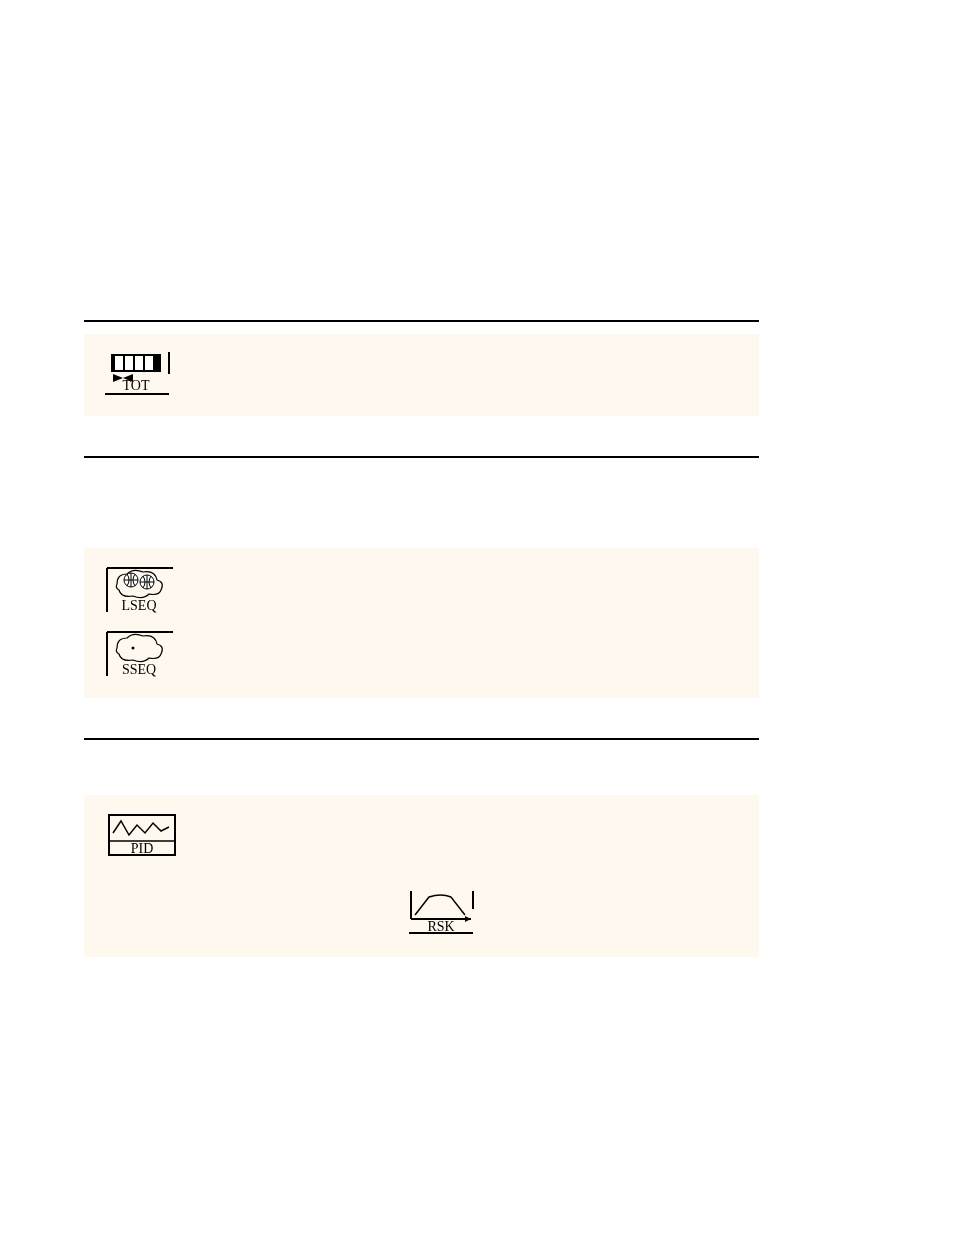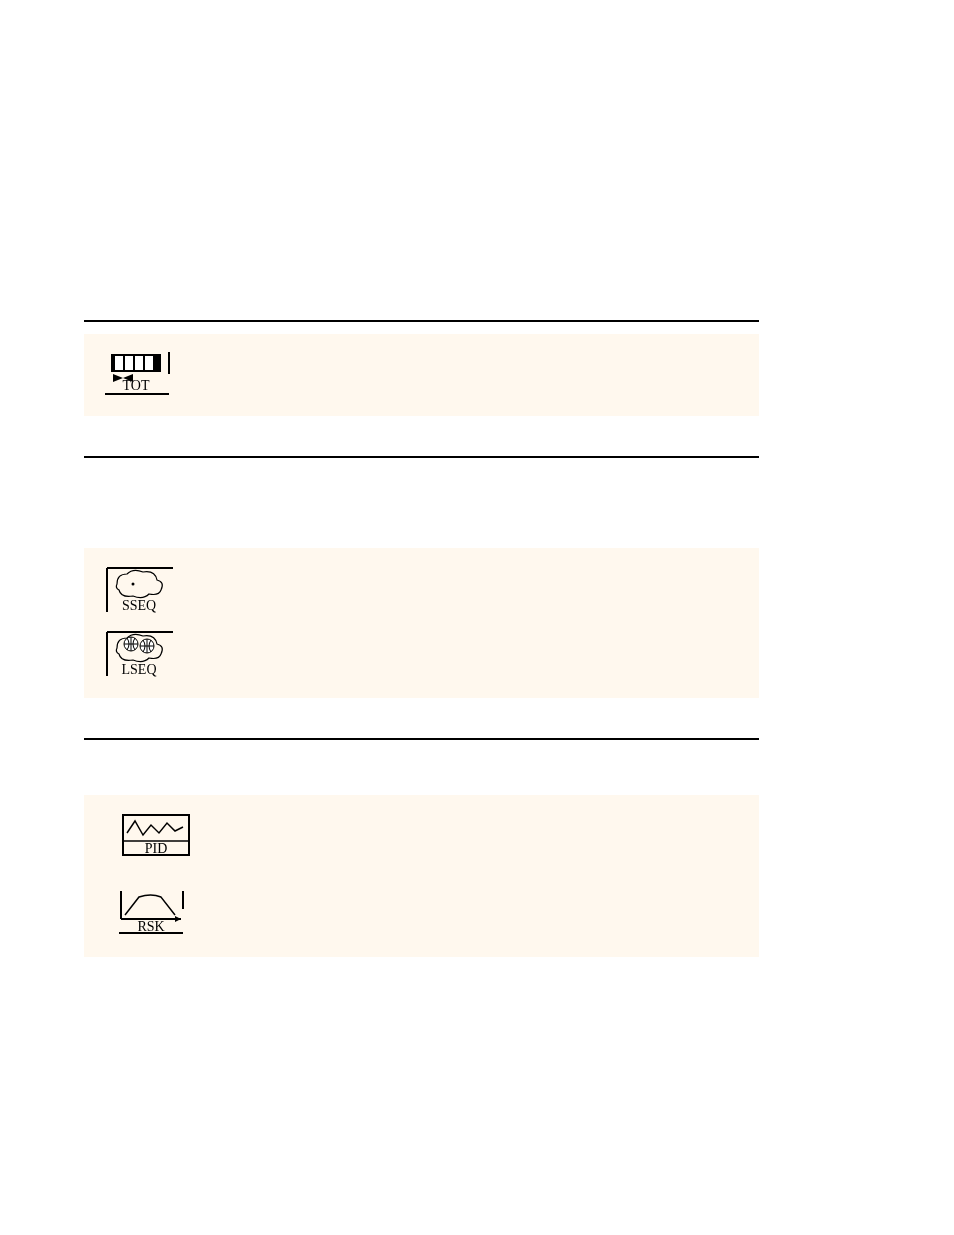--- a/index.html
+++ b/index.html
@@ -84,72 +84,72 @@
   <div class="band band-pad">
 
 
     <div class="item">
       <span class="icon-slot">
         <svg width="78" height="50" viewBox="0 0 78 50">
           <line x1="4" y1="4" x2="70" y2="4" stroke="#000" stroke-width="2"></line>
           <line x1="4" y1="4" x2="4" y2="48" stroke="#000" stroke-width="2"></line>
 
           <path d="M14 20 Q14 10 24 10 Q30 4 40 8 Q52 6 54 16 Q62 18 58 26 Q56 32 46 30 Q40 36 30 32 Q18 34 16 26 Q12 24 14 20 Z" fill="none" stroke="#000" stroke-width="1.2"></path>
-          <circle cx="30" cy="20" r="1.5" fill="#000"></circle>
-          <text x="36" y="46" font-family="Times New Roman" font-size="14" text-anchor="middle" fill="#000">SSEQ</text>
-        </svg>
-      </span>
-    </div>
-
-    <div class="item">
-      <span class="icon-slot">
-        <svg width="78" height="50" viewBox="0 0 78 50">
-          <line x1="4" y1="4" x2="70" y2="4" stroke="#000" stroke-width="2"></line>
-          <line x1="4" y1="4" x2="4" y2="48" stroke="#000" stroke-width="2"></line>
-
-          <path d="M14 20 Q14 10 24 10 Q30 4 40 8 Q52 6 54 16 Q62 18 58 26 Q56 32 46 30 Q40 36 30 32 Q18 34 16 26 Q12 24 14 20 Z" fill="none" stroke="#000" stroke-width="1.2"></path>
 
           <circle cx="28" cy="16" r="7" fill="#fff" stroke="#000" stroke-width="1"></circle>
           <line x1="21" y1="16" x2="35" y2="16" stroke="#000"></line>
           <line x1="28" y1="9" x2="28" y2="23" stroke="#000"></line>
           <path d="M24 10 Q28 16 24 22" fill="none" stroke="#000"></path>
           <path d="M32 10 Q28 16 32 22" fill="none" stroke="#000"></path>
           <circle cx="44" cy="18" r="7" fill="#fff" stroke="#000" stroke-width="1"></circle>
           <line x1="37" y1="18" x2="51" y2="18" stroke="#000"></line>
           <line x1="44" y1="11" x2="44" y2="25" stroke="#000"></line>
           <path d="M40 12 Q44 18 40 24" fill="none" stroke="#000"></path>
           <path d="M48 12 Q44 18 48 24" fill="none" stroke="#000"></path>
           <text x="36" y="46" font-family="Times New Roman" font-size="14" text-anchor="middle" fill="#000">LSEQ</text>
         </svg>
       </span>
     </div>
 
+    <div class="item">
+      <span class="icon-slot">
+        <svg width="78" height="50" viewBox="0 0 78 50">
+          <line x1="4" y1="4" x2="70" y2="4" stroke="#000" stroke-width="2"></line>
+          <line x1="4" y1="4" x2="4" y2="48" stroke="#000" stroke-width="2"></line>
+
+          <path d="M14 20 Q14 10 24 10 Q30 4 40 8 Q52 6 54 16 Q62 18 58 26 Q56 32 46 30 Q40 36 30 32 Q18 34 16 26 Q12 24 14 20 Z" fill="none" stroke="#000" stroke-width="1.2"></path>
+          <circle cx="30" cy="20" r="1.5" fill="#000"></circle>
+          <text x="36" y="46" font-family="Times New Roman" font-size="14" text-anchor="middle" fill="#000">SSEQ</text>
+        </svg>
+      </span>
+    </div>
+
   </div>
 
   <div class="spacer-md"></div>
   <div class="hr"></div>
   <div style="height:55px"></div>
 
   <div class="band band-pad">
 
-    <div class="item" style="padding-left:32px;">
+    <div class="item" style="padding-left:18px;">
       <span class="icon-slot">
         <svg width="78" height="50" viewBox="0 0 78 50">
           <rect x="6" y="4" width="66" height="40" fill="none" stroke="#000" stroke-width="2"></rect>
           <line x1="6" y1="30" x2="72" y2="30" stroke="#000" stroke-width="1.5"></line>
 
           <path d="M10 22 L18 10 L26 24 L34 14 L42 22 L50 12 L58 20 L66 16" fill="none" stroke="#000" stroke-width="1.5"></path>
           <text x="39" y="42" font-family="Times New Roman" font-size="14" text-anchor="middle" fill="#000">PID</text>
         </svg>
       </span>
     </div>
 
     <div style="height:12px"></div>
 
-    <div class="item" style="padding-left:26px;">
+    <div class="item" style="padding-left:36px;justify-content:center;">
       <span class="icon-slot">
         <svg width="78" height="50" viewBox="0 0 78 50">
 
           <line x1="10" y1="4" x2="10" y2="32" stroke="#000" stroke-width="2"></line>
           <line x1="10" y1="32" x2="70" y2="32" stroke="#000" stroke-width="2"></line>
           <polygon points="70,32 64,29 64,35" fill="#000"></polygon>
 
           <path d="M14 28 L28 10 Q40 6 50 10 L64 28" fill="none" stroke="#000" stroke-width="1.5"></path>
           <line x1="72" y1="4" x2="72" y2="22" stroke="#000" stroke-width="2"></line>
           <line x1="8" y1="46" x2="72" y2="46" stroke="#000" stroke-width="2"></line>

